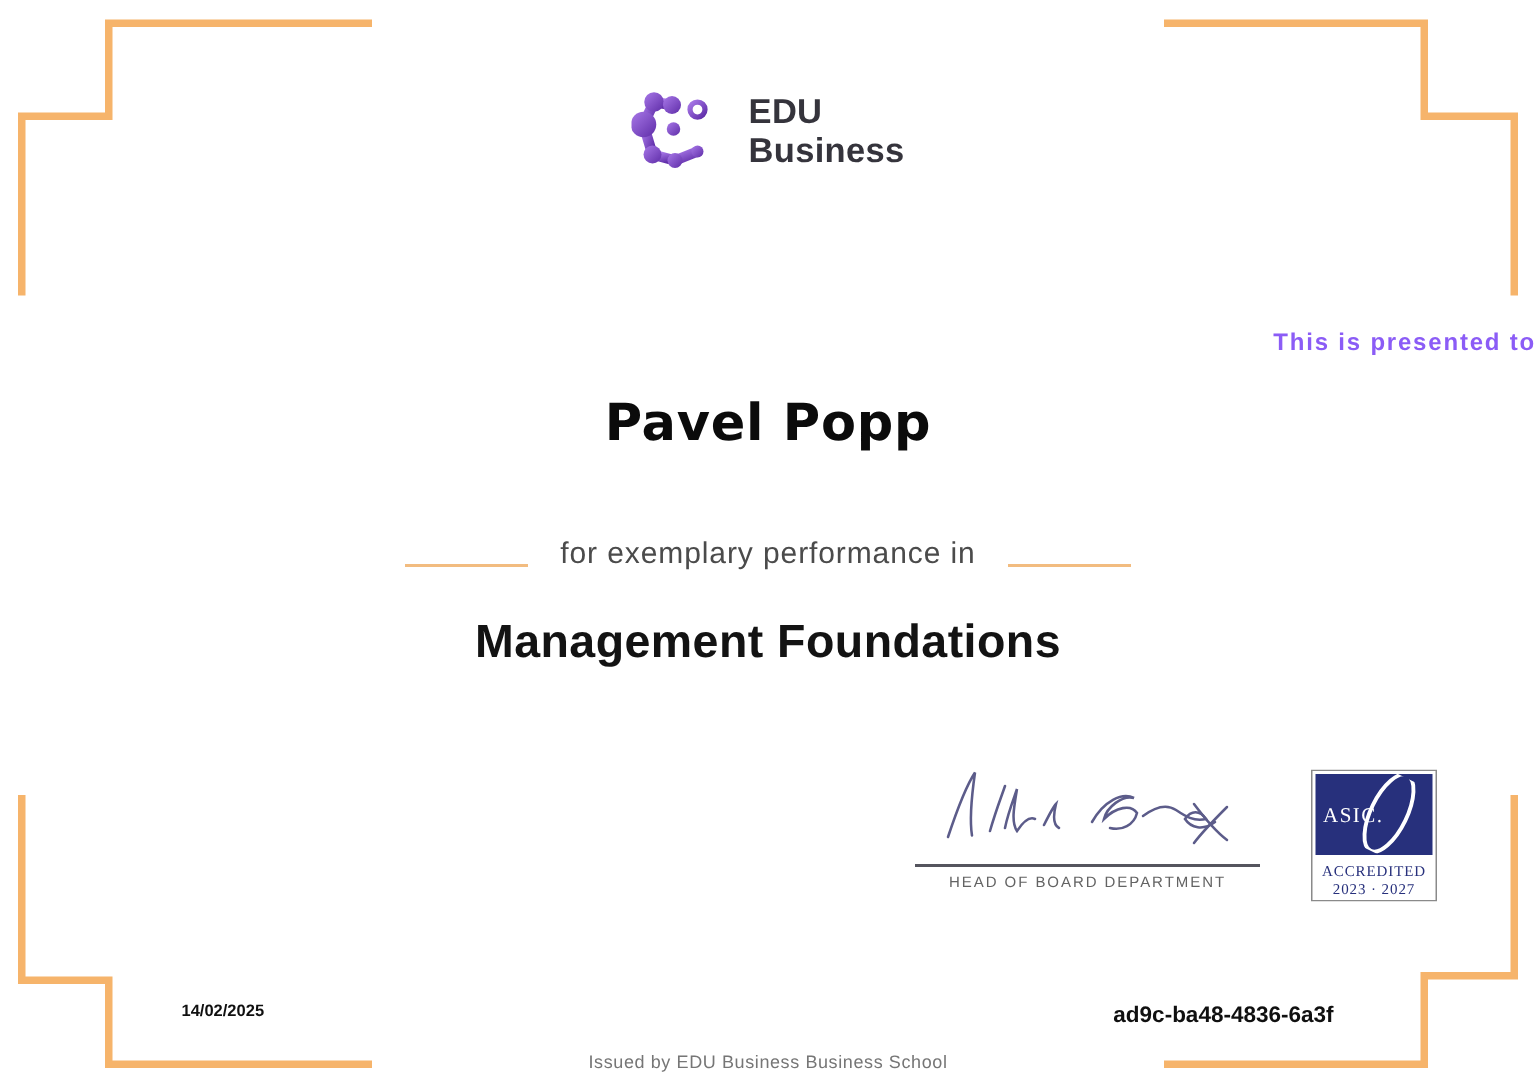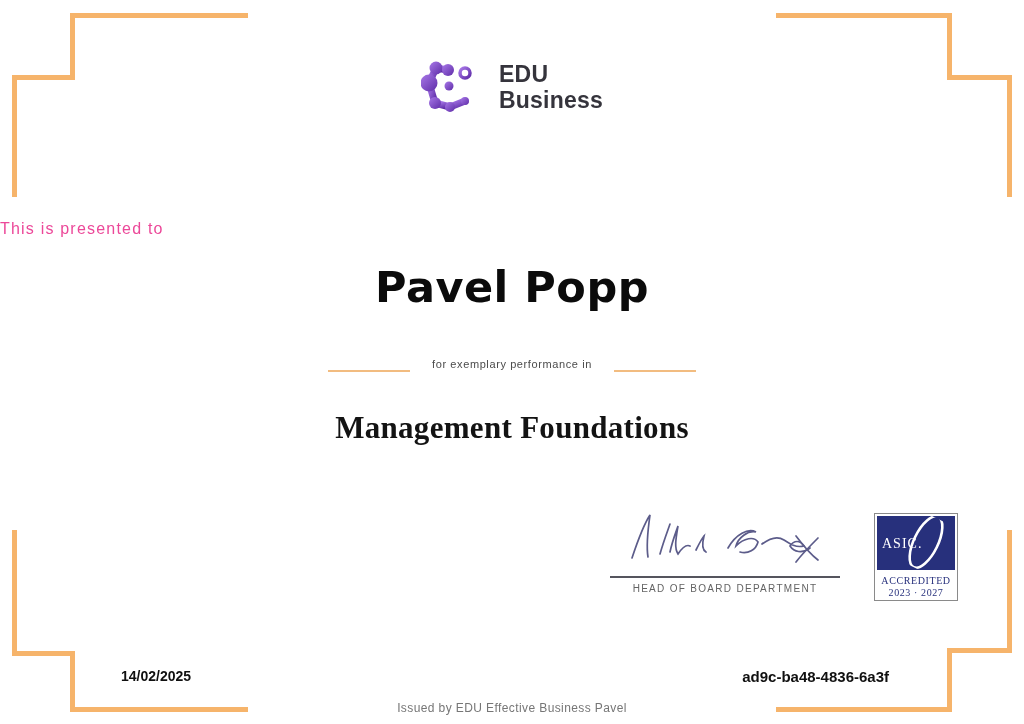--- a/index.html
+++ b/index.html
@@ -3,38 +3,38 @@
 <meta charset="utf-8">
 <style>
   html,body{margin:0;padding:0;background:#fff;}
   .certificate{position:relative;width:1024px;height:724px;background:#ffffff;overflow:hidden;
     font-family:"Liberation Sans",sans-serif;margin:0 auto;}
   .frame-svg{position:absolute;left:0;top:0;width:1024px;height:724px;pointer-events:none;}
   .logo-block{position:absolute;top:60px;left:0;width:100%;display:flex;justify-content:center;align-items:center;gap:24px;}
   .logo-text{font-weight:bold;font-size:23px;line-height:26px;color:#35343c;letter-spacing:.2px;}
   .cert-title{position:absolute;top:152px;left:0;width:100%;text-align:center;
     font-size:31px;font-weight:400;color:#3e3e3e;letter-spacing:1.6px;}
-  .presented{position:absolute;top:220px;left:0;width:100%;text-align:left;
-    font-size:16px;color:#ec4899;letter-spacing:1.2px;}
+  .presented{position:absolute;top:220px;left:0;width:100%;text-align:right;
+    font-size:16px;color:#8b5cf6;letter-spacing:1.2px;font-weight:bold;}
   .recipient{position:absolute;top:262px;left:0;width:100%;text-align:center;
-    font-family:"DejaVu Sans",sans-serif;font-size:43px;font-weight:bold;color:#0b0b0b;letter-spacing:.5px;}
+    font-family:"DejaVu Sans",sans-serif;font-size:34px;font-weight:bold;color:#0b0b0b;letter-spacing:.5px;}
   .reason-row{position:absolute;top:358px;left:0;width:100%;display:flex;justify-content:center;align-items:center;gap:22px;}
-  .reason-text{font-size:11px;color:#4b4b4b;letter-spacing:.6px;}
+  .reason-text{font-size:20px;color:#4b4b4b;letter-spacing:.6px;}
   .reason-line{width:82px;height:0;border-top:2px solid #F2BC80;transform:translateY(7px);}
   .course{position:absolute;top:410px;left:0;width:100%;text-align:center;
-    font-size:31px;font-weight:bold;color:#131313;letter-spacing:.3px;font-family:Liberation Serif, serif;}
+    font-size:31px;font-weight:bold;color:#131313;letter-spacing:.3px;}
   .sig-block{position:absolute;top:512px;width:230px;text-align:center;}
   .sig-block.left{left:185px;}
   .sig-block.right{left:610px;}
   .sig-scribble{display:block;width:230px;height:62px;}
   .sig-line{border:none;border-top:2px solid #55555e;margin:2px 0 0 0;}
   .sig-name{margin-top:17px;font-size:15px;font-weight:bold;color:#2c2c2c;letter-spacing:.4px;}
   .sig-role{margin-top:5px;font-size:10px;color:#636363;letter-spacing:1.3px;}
   .asic-badge{position:absolute;left:874px;top:513px;width:84px;height:88px;}
-  .issue-date{position:absolute;left:121px;top:668px;font-size:14px;font-weight:bold;color:#101010;}
+  .issue-date{position:absolute;left:121px;top:668px;font-size:11px;font-weight:bold;color:#101010;}
   .cert-id{position:absolute;right:135px;top:668px;font-size:15px;font-weight:bold;color:#101010;}
   .issued-by{position:absolute;bottom:9px;left:0;width:100%;text-align:center;
     font-size:12px;color:#767676;letter-spacing:.4px;}
 </style>
 </head>
 <body>
 
 <div class="certificate">
 
   <svg class="frame-svg" viewBox="0 0 1024 724" fill="none" stroke="#F6B46B" stroke-width="5">
@@ -110,15 +110,15 @@
       </defs>
     <rect x="3" y="3" width="78" height="54" fill="#27307C"></rect>
     <ellipse cx="52" cy="29" rx="12" ry="28" transform="rotate(26 52 29)" fill="none" stroke="#ffffff" stroke-width="2.6" clip-path="url(#navyclip)"></ellipse>
     <text x="8" y="35" font-family="Liberation Serif, serif" font-size="14" letter-spacing="1" fill="#ffffff">ASIC.</text>
     <text x="42" y="71" text-anchor="middle" font-family="Liberation Serif, serif" font-size="10" letter-spacing="0.6" fill="#27307C">ACCREDITED</text>
     <text x="42" y="83" text-anchor="middle" font-family="Liberation Serif, serif" font-size="10" letter-spacing="0.6" fill="#27307C">2023 · 2027</text>
   </svg>
 
   <div class="issue-date">14/02/2025</div>
   <div class="cert-id">ad9c-ba48-4836-6a3f</div>
-  <div class="issued-by">Issued by EDU Effective Business Pavel</div>
+  <div class="issued-by">Issued by EDU Business Business School</div>
 
 </div>
 
 </body></html>

